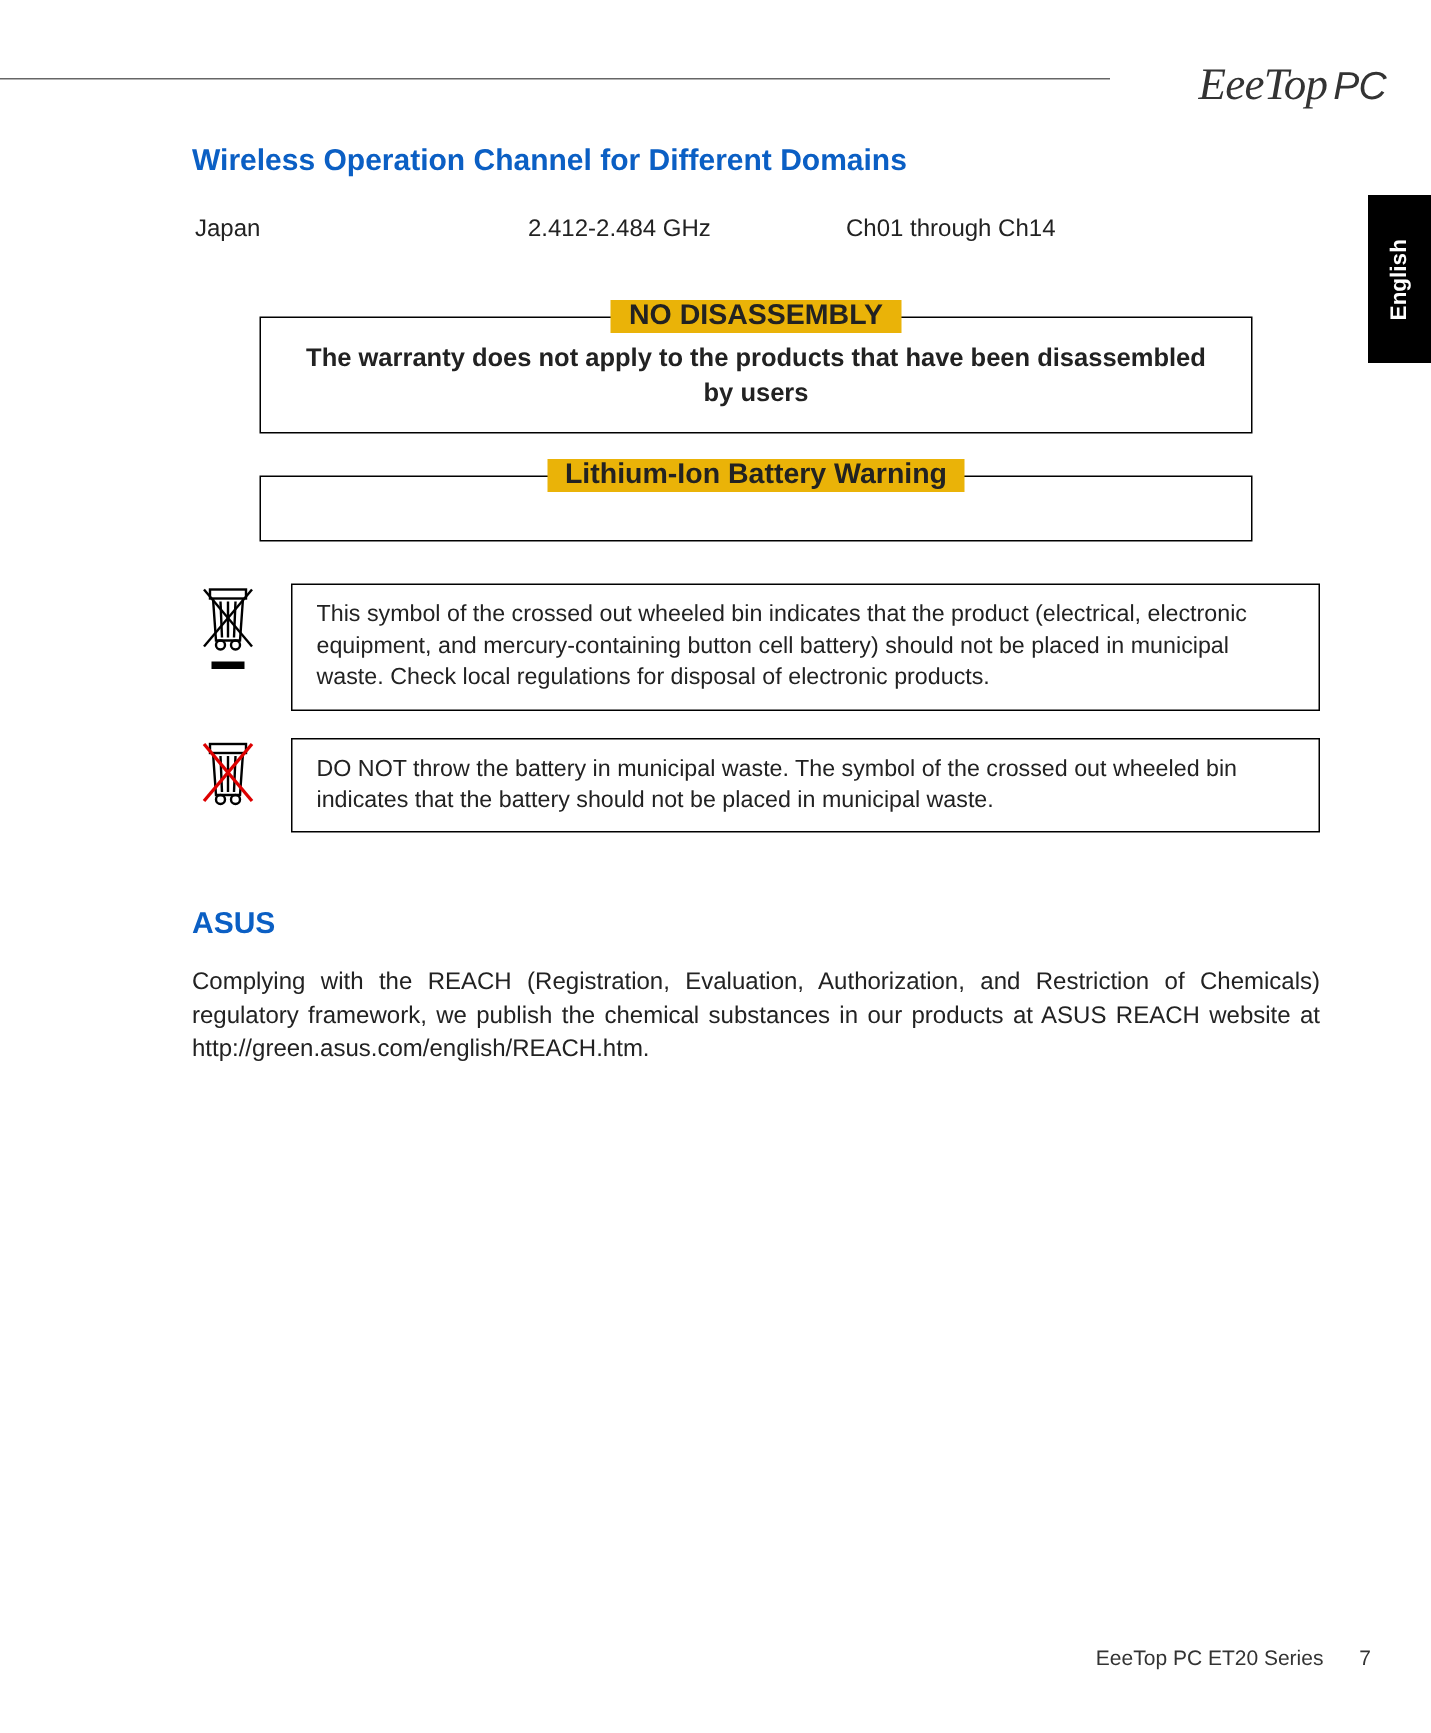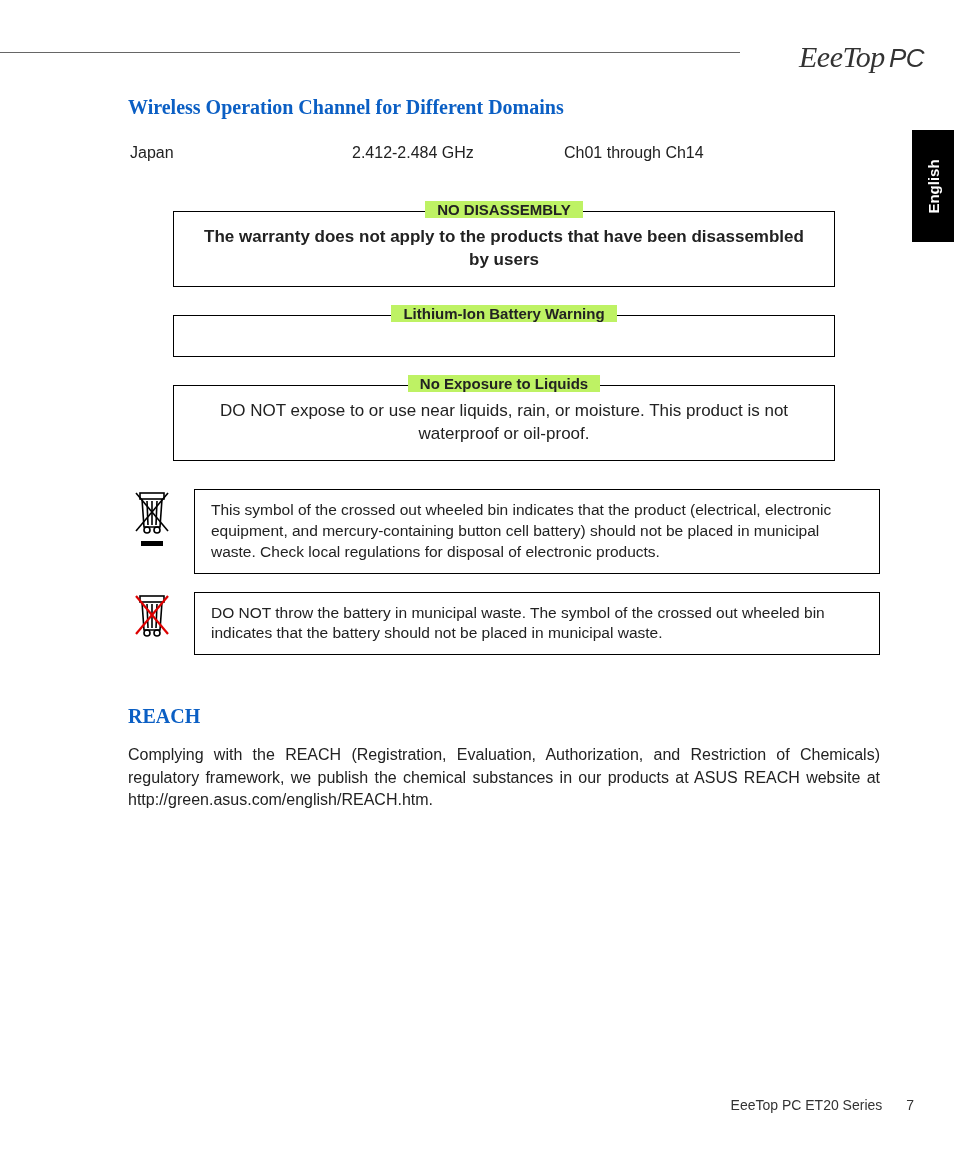--- a/index.html
+++ b/index.html
@@ -59,21 +59,20 @@
     position: absolute;
     top: 96px;
     left: 128px;
     width: 752px;
   }
   .h-blue {
     color: #0b5fc4;
     font-weight: 700;
     font-size: 20px;
     margin-bottom: 16px;
-    font-family: Liberation Serif, serif;
   }
   .h-blue.reach {
     margin-top: 50px;
   }
   .ch-table {
     width: 620px;
     font-size: 16px;
     line-height: 2.0;
     margin-bottom: 40px;
   }
@@ -82,24 +81,24 @@
   .fieldset {
     border: 1.5px solid #000;
     text-align: center;
     padding: 6px 30px 14px 30px;
     margin: 0 45px 28px 45px;
     position: relative;
     font-size: 17px;
   }
   .fieldset .legend {
     display: inline-block;
-    background: #bef264;
+    background: #eab308;
     padding: 0 12px;
     font-weight: 700;
-    font-size: 15px;
+    font-size: 19px;
     position: relative;
     top: -18px;
   }
   .fieldset .body {
     margin-top: -12px;
     line-height: 1.35;
     text-align: center;
   }
   .fieldset.bold .body {
     font-weight: 700;
@@ -176,24 +175,20 @@
 
   <div class="fieldset bold">
     <span class="legend">NO DISASSEMBLY</span>
     <div class="body">The warranty does not apply to the products that have been disassembled by users</div>
   </div>
 
   <div class="fieldset left">
     <span class="legend">Lithium-Ion Battery Warning</span>
   </div>
 
-  <div class="fieldset">
-    <span class="legend">No Exposure to Liquids</span>
-    <div class="body">DO NOT expose to or use near liquids, rain, or moisture. This product is not waterproof or oil-proof.</div>
-  </div>
 
   <div class="icon-row">
     <div class="icon-box">
       <svg width="40" height="46" viewBox="0 0 40 46">
         <g stroke="#000" stroke-width="1.6" fill="none">
           <rect x="8" y="4" width="24" height="6"></rect>
           <path d="M10 10 L12 38 L28 38 L30 10"></path>
           <line x1="15" y1="12" x2="16" y2="36"></line>
           <line x1="20" y1="12" x2="20" y2="36"></line>
           <line x1="25" y1="12" x2="24" y2="36"></line>
@@ -222,21 +217,21 @@
         </g>
         <g stroke="#d00" stroke-width="2.2">
           <line x1="4" y1="4" x2="36" y2="42"></line>
           <line x1="36" y1="4" x2="4" y2="42"></line>
         </g>
       </svg>
     </div>
     <div class="text-box">DO NOT throw the battery in municipal waste. The symbol of the crossed out wheeled bin indicates that the battery should not be placed in municipal waste.</div>
   </div>
 
-  <div class="h-blue reach">REACH</div>
+  <div class="h-blue reach">ASUS</div>
   <div class="para">Complying with the REACH (Registration, Evaluation, Authorization, and Restriction of Chemicals) regulatory framework, we publish the chemical substances in our products at ASUS REACH website at http://green.asus.com/english/REACH.htm.</div>
 
 </div>
 
 <div class="footer">
   <span class="series">EeeTop PC ET20 Series</span>
   <span>7</span>
 </div>
 
 </body></html>

